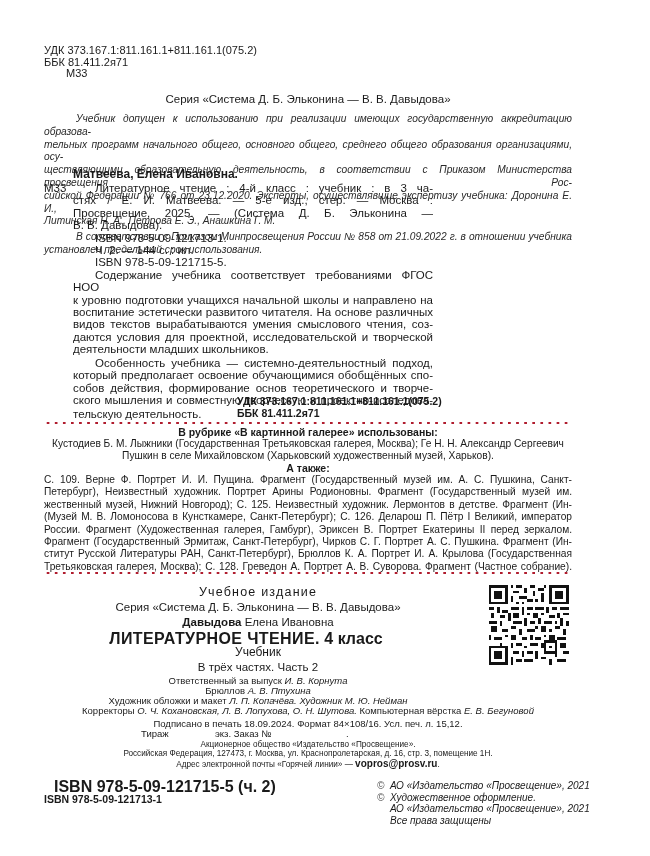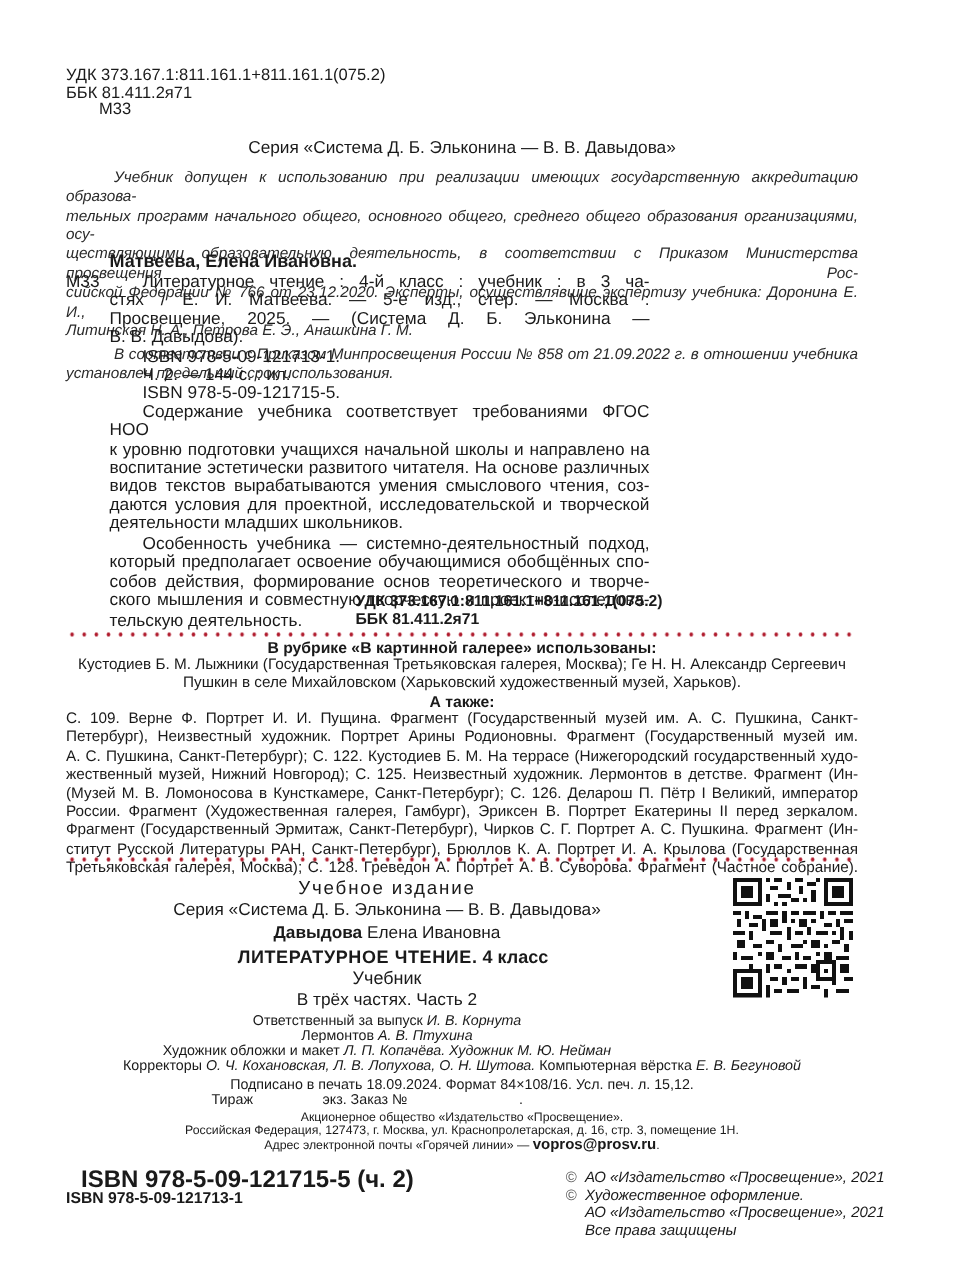--- a/index.html
+++ b/index.html
@@ -65,49 +65,48 @@
 
 <div class="abs line center b" style="left:44px;width:528px;top:426px;font-size:10.5px;line-height:12px;">В рубрике «В картинной галерее» использованы:</div>
 <div class="abs center sm" style="left:44px;width:528px;top:438px;font-size:10.2px;">
   <div class="line">Кустодиев Б. М. Лыжники (Государственная Третьяковская галерея, Москва); Ге Н. Н. Александр Сергеевич</div>
   <div class="line">Пушкин в селе Михайловском (Харьковский художественный музей, Харьков).</div>
 </div>
 <div class="abs line center b" style="left:44px;width:528px;top:462px;font-size:10.5px;line-height:12px;">А также:</div>
 <div class="abs sm" style="left:44px;width:528px;top:474px;font-size:10.2px;line-height:12.4px;">
   <div class="justify">С. 109. Верне Ф. Портрет И. И. Пущина. Фрагмент (Государственный музей им. А. С. Пушкина, Санкт-</div>
   <div class="justify">Петербург), Неизвестный художник. Портрет Арины Родионовны. Фрагмент (Государственный музей им.</div>
-  <div class="justify">А. С. Пушкина, Санкт-Петербург); С. 122. Кустодиев Б. М. На террасе (Нижегородский государственный худо-</div>
   <div class="justify">жественный музей, Нижний Новгород); С. 125. Неизвестный художник. Лермонтов в детстве. Фрагмент (Ин-</div>
   <div class="justify">(Музей М. В. Ломоносова в Кунсткамере, Санкт-Петербург); С. 126. Деларош П. Пётр I Великий, император</div>
   <div class="justify">России. Фрагмент (Художественная галерея, Гамбург), Эриксен В. Портрет Екатерины II перед зеркалом.</div>
   <div class="justify">Фрагмент (Государственный Эрмитаж, Санкт-Петербург), Чирков С. Г. Портрет А. С. Пушкина. Фрагмент (Ин-</div>
   <div class="justify">ститут Русской Литературы РАН, Санкт-Петербург), Брюллов К. А. Портрет И. А. Крылова (Государственная</div>
   <div class="justify">Третьяковская галерея, Москва); С. 128. Греведон А. Портрет А. В. Суворова. Фрагмент (Частное собрание).</div>
 </div>
 
 <div class="dots" style="top:571px;"></div>
 
 <div class="abs line center" style="left:100px;width:316px;top:585px;font-size:12.5px;line-height:14px;letter-spacing:1.2px;">Учебное издание</div>
 <div class="abs line center" style="left:60px;width:396px;top:601px;font-size:11.5px;line-height:13px;">Серия «Система Д. Б. Эльконина — В. В. Давыдова»</div>
 <div class="abs line center" style="left:60px;width:396px;top:616px;font-size:11.5px;line-height:13px;">
   <span class="b">Давыдова</span>
   <span>Елена Ивановна</span>
 </div>
-<div class="abs line center b" style="left:64px;width:396px;top:632px;font-size:12px;line-height:13px;">
+<div class="abs line center b" style="left:48px;width:396px;top:632px;font-size:16px;line-height:13px;">
   <span style="letter-spacing:0.4px;">ЛИТЕРАТУРНОЕ ЧТЕНИЕ.</span>
   <span>4 класс</span>
 </div>
 <div class="abs line center" style="left:60px;width:396px;top:645px;font-size:12px;line-height:14px;">Учебник</div>
 <div class="abs line center" style="left:60px;width:396px;top:661px;font-size:11.5px;line-height:13px;">В трёх частях. Часть 2</div>
 <div class="abs line center" style="left:60px;width:396px;top:675px;font-size:9.5px;line-height:11px;">
   <span>Ответственный за выпуск</span>
   <span class="it">И. В. Корнута</span>
 </div>
 <div class="abs line center" style="left:60px;width:396px;top:685px;font-size:9.5px;line-height:11px;">
-  <span>Лермонтов</span>
+  <span>Брюллов</span>
   <span class="it">А. В. Птухина</span>
 </div>
 <div class="abs line center" style="left:30px;width:456px;top:695px;font-size:9.5px;line-height:11px;">
   <span>Художник обложки и макет</span>
   <span class="it">Л. П. Копачёва.</span>
   <span class="it">Художник</span>
   <span class="it">М. Ю. Нейман</span>
 </div>
 <div class="abs line center" style="left:0;width:616px;top:705px;font-size:9.5px;line-height:11px;">
   <span>Корректоры</span>

